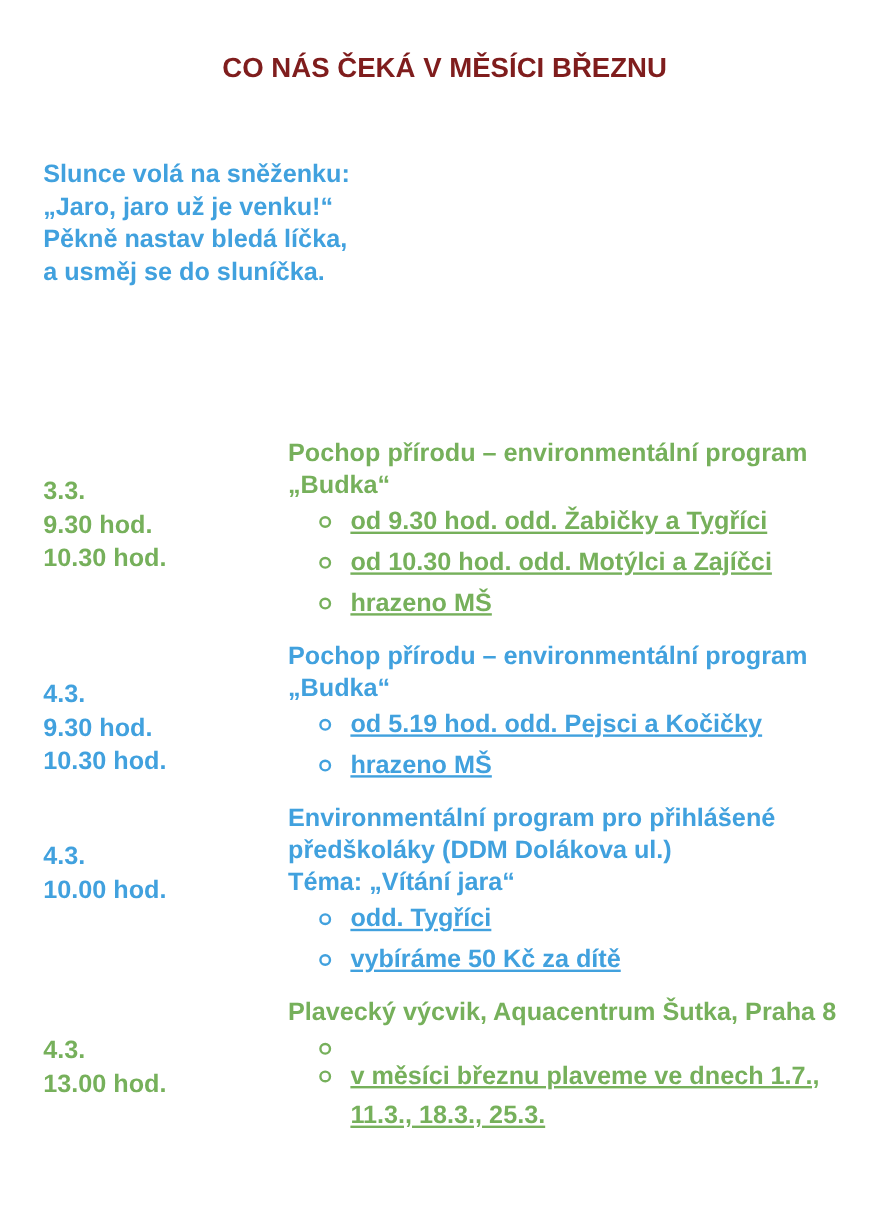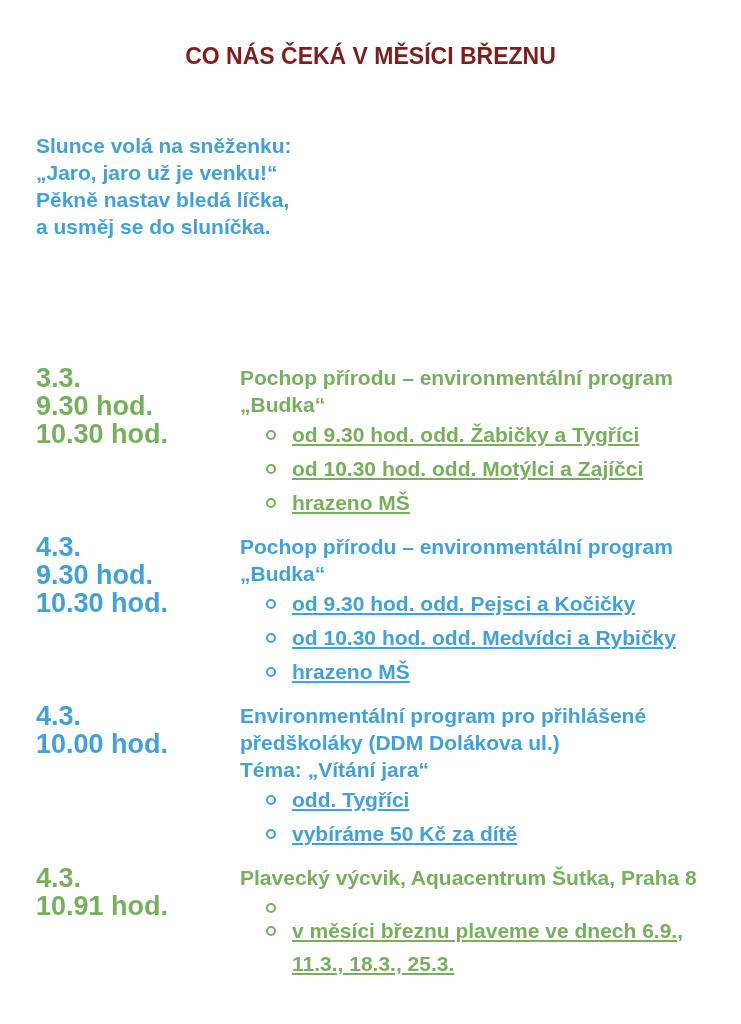--- a/index.html
+++ b/index.html
@@ -38,22 +38,23 @@
   .events { margin-top: 124px; }
   .event {
     display: flex;
     margin-left: 36px;
     margin-bottom: 13px;
     align-items: flex-start;
   }
   .event-dates {
     flex: none;
     width: 204px;
-    font-size: 27px;
+    font-size: 21px;
     line-height: 28px;
+    margin-top: 32px;
   }
   .date-line { white-space: nowrap; }
   .event-content {
     flex: 1 1 auto;
     min-width: 0;
     font-size: 21px;
     line-height: 27px;
   }
   .event-line { white-space: nowrap; }
   .bullets {
@@ -130,27 +131,21 @@
           <div class="date-line">9.30 hod.</div>
           <div class="date-line">10.30 hod.</div>
         </div>
         <div class="event-content">
           <div class="event-line">Pochop přírodu – environmentální program</div>
           <div class="event-line">„Budka“</div>
           <ul class="bullets">
             <li class="bullet">
               <span class="bullet-circle"></span>
               <div class="bullet-lines">
-                <div class="bullet-line">od 9.30 hod. odd. Pejsci a Kočičky</div>
-              </div>
-            </li>
-            <li class="bullet">
-              <span class="bullet-circle"></span>
-              <div class="bullet-lines">
-                <div class="bullet-line">od 10.30 hod. odd. Medvídci a Rybičky</div>
+                <div class="bullet-line">od 5.19 hod. odd. Pejsci a Kočičky</div>
               </div>
             </li>
             <li class="bullet">
               <span class="bullet-circle"></span>
               <div class="bullet-lines">
                 <div class="bullet-line">hrazeno MŠ</div>
               </div>
             </li>
           </ul>
         </div>
@@ -176,32 +171,32 @@
               <div class="bullet-lines">
                 <div class="bullet-line">vybíráme 50 Kč za dítě</div>
               </div>
             </li>
           </ul>
         </div>
       </div>
       <div class="event" style="color: rgb(118, 176, 91);">
         <div class="event-dates">
           <div class="date-line">4.3.</div>
-          <div class="date-line">10.91 hod.</div>
+          <div class="date-line">13.00 hod.</div>
         </div>
         <div class="event-content">
           <div class="event-line">Plavecký výcvik, Aquacentrum Šutka, Praha 8</div>
           <ul class="bullets">
             <li class="bullet">
               <span class="bullet-circle"></span>
             </li>
             <li class="bullet">
               <span class="bullet-circle"></span>
               <div class="bullet-lines">
-                <div class="bullet-line">v měsíci březnu plaveme ve dnech 6.9.,</div>
+                <div class="bullet-line">v měsíci březnu plaveme ve dnech 1.7.,</div>
                 <div class="bullet-line">11.3., 18.3., 25.3.</div>
               </div>
             </li>
           </ul>
         </div>
       </div>
     </div>
 </div>
 
 </body></html>

